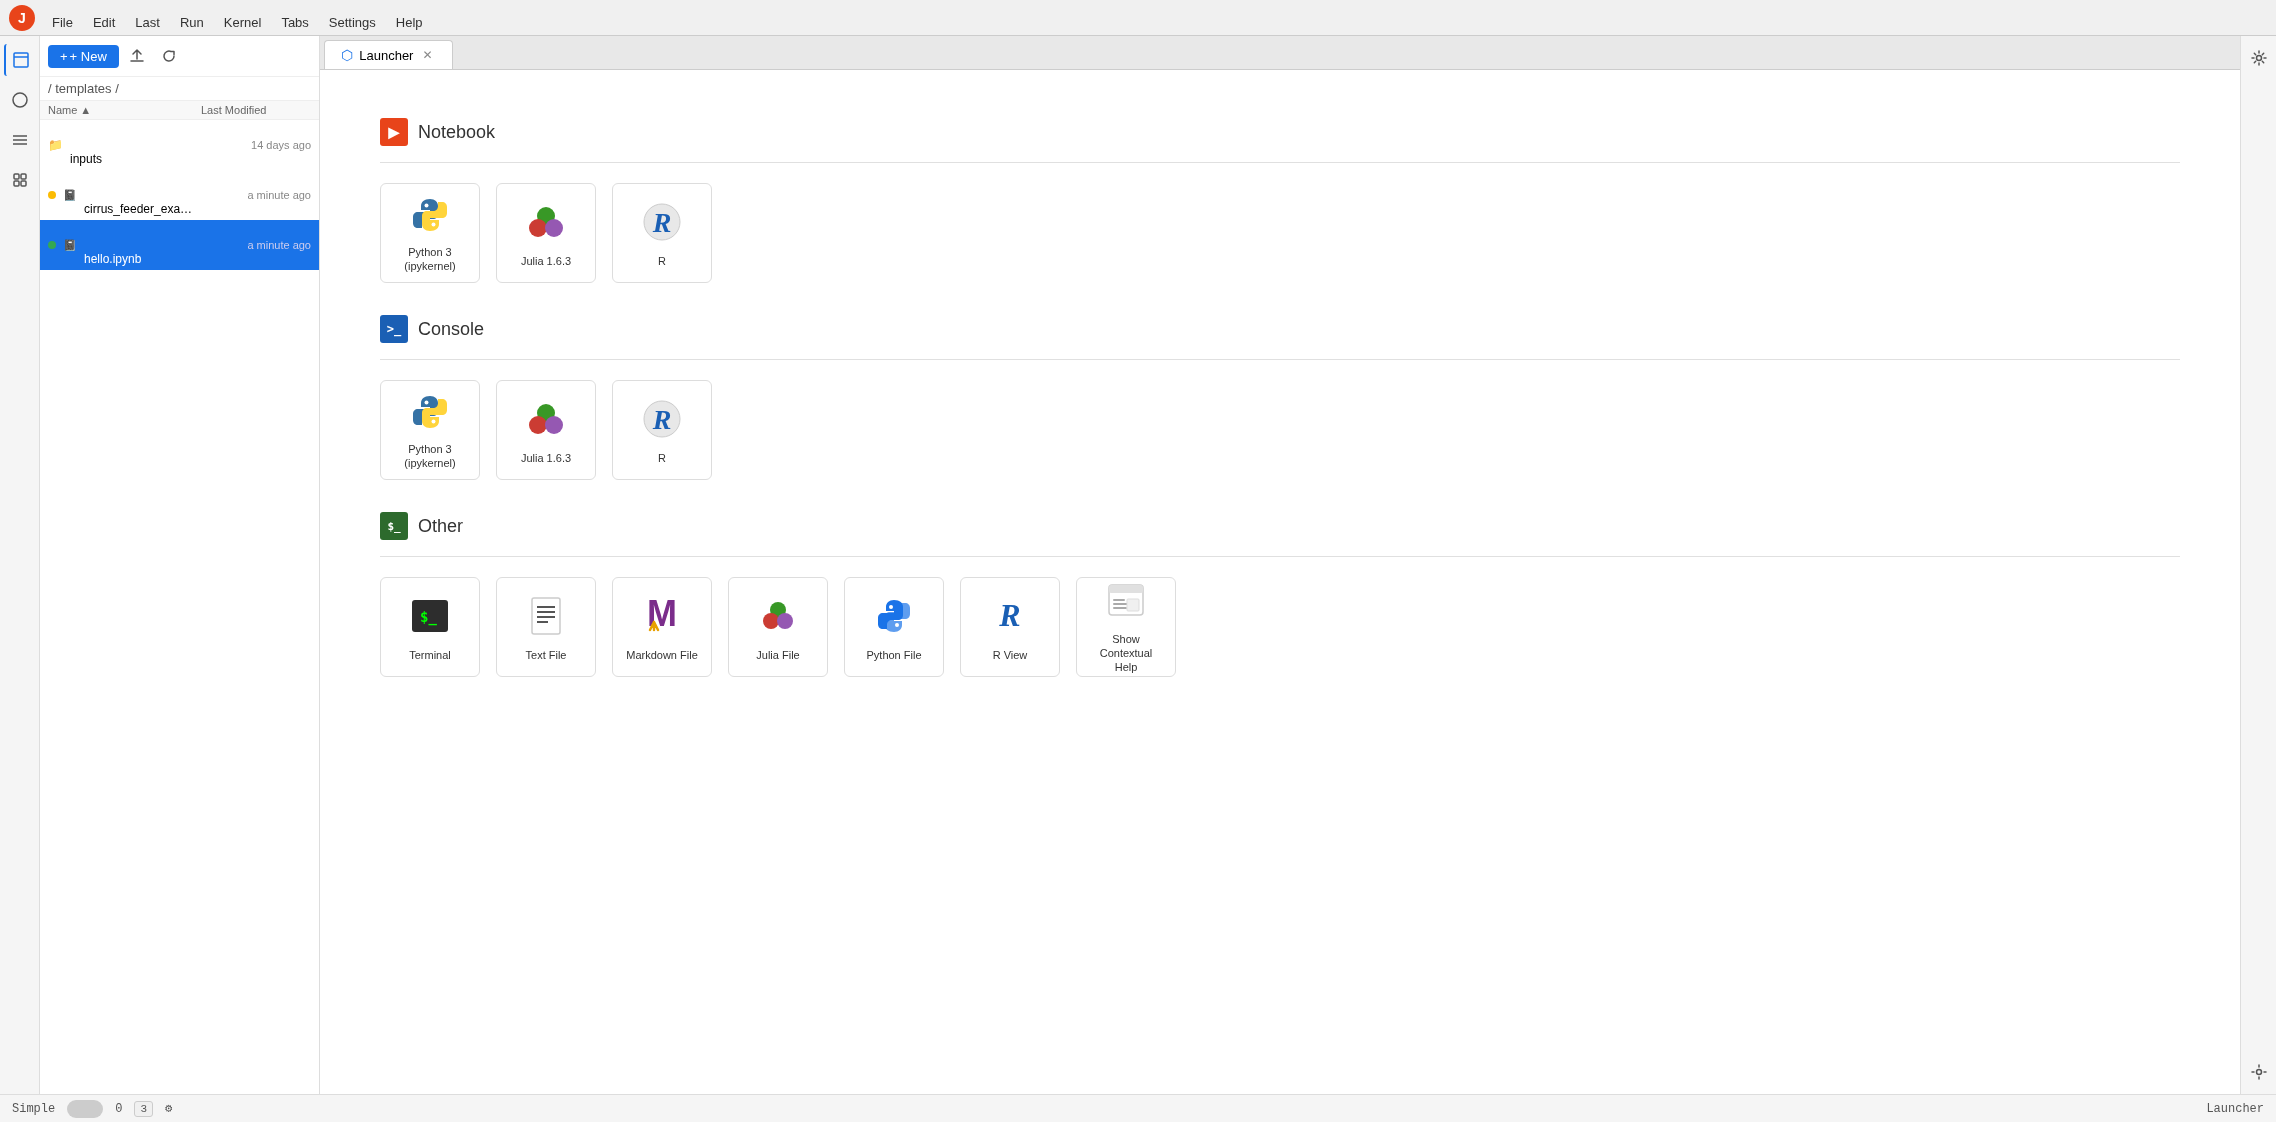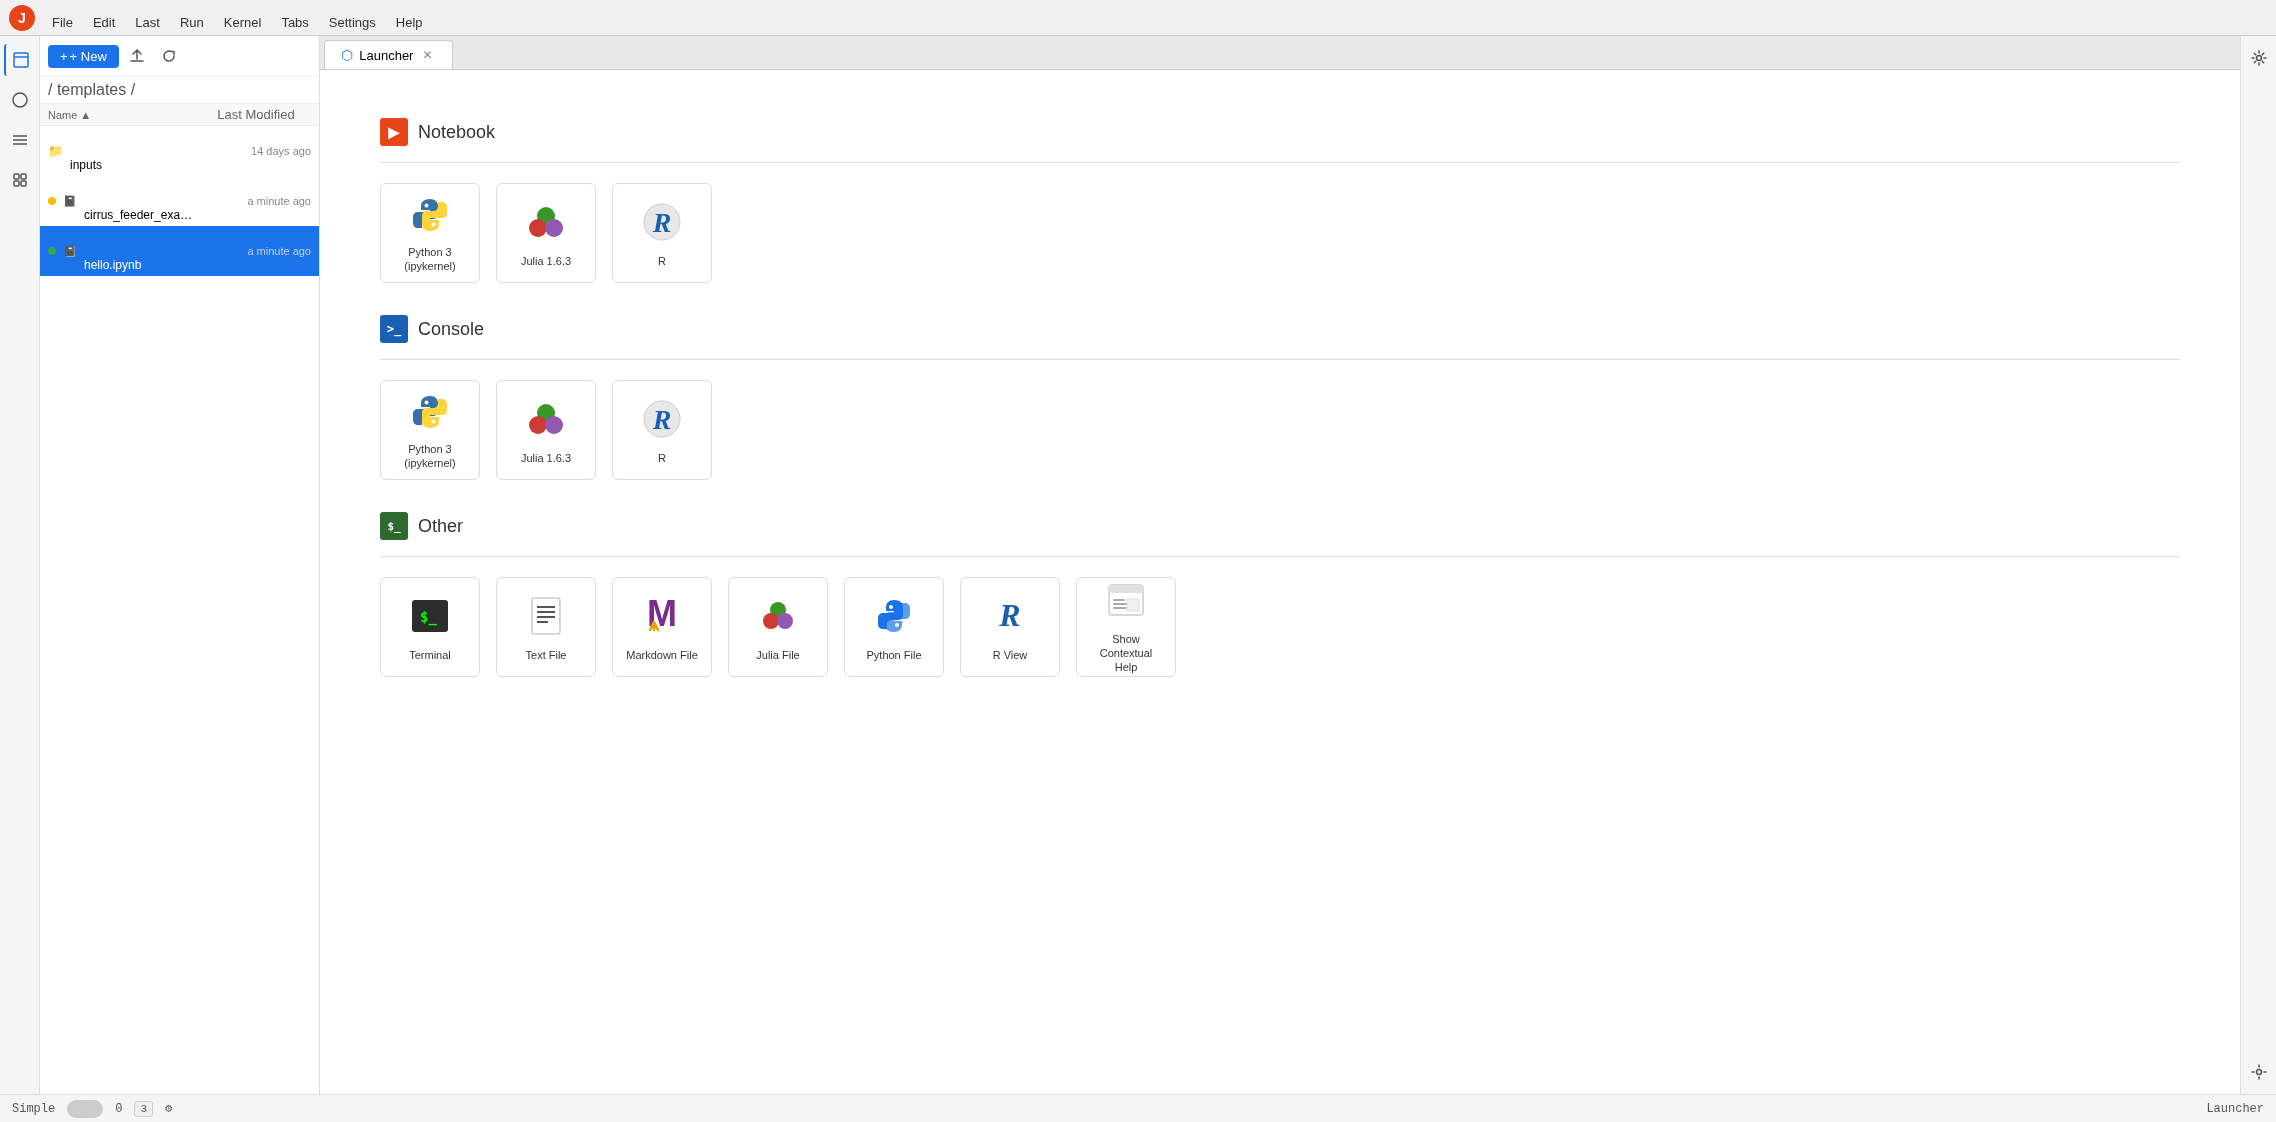--- a/index.html
+++ b/index.html
@@ -22,25 +22,25 @@
     .file-panel { width: 280px; background: #fff; border-right: 1px solid #ddd; display: flex; flex-direction: column; flex-shrink: 0; }
     .file-panel-toolbar { display: flex; align-items: center; padding: 6px 8px; gap: 4px; border-bottom: 1px solid #eee; }
     .new-btn { background: #1a73e8; color: white; border: none; border-radius: 4px; padding: 4px 12px; cursor: pointer; font-size: 13px; display: flex; align-items: center; gap: 4px; font-weight: 500; }
     .toolbar-icon-btn { width: 28px; height: 28px; display: flex; align-items: center; justify-content: center; border: none; background: transparent; cursor: pointer; border-radius: 3px; color: #555; font-size: 14px; }
 
     .search-bar { padding: 6px 8px; border-bottom: 1px solid #eee; }
     .search-input { width: 100%; padding: 4px 28px 4px 8px; border: 1px solid #ddd; border-radius: 4px; font-size: 12px; background: #fafafa; }
     .search-wrapper { position: relative; }
     .search-icon-pos { position: absolute; right: 6px; top: 50%; transform: translateY(-50%); color: #888; font-size: 12px; }
 
-    .breadcrumb { padding: 4px 8px; font-size: 16px; color: #555; border-bottom: 1px solid #eee; display: flex; align-items: center; gap: 2px; }
+    .breadcrumb { padding: 4px 8px; font-size: 13px; color: #555; border-bottom: 1px solid #eee; display: flex; align-items: center; gap: 2px; }
 
     .file-list-header { display: flex; padding: 3px 8px; background: #f8f8f8; border-bottom: 1px solid #eee; font-size: 11px; color: #666; cursor: pointer; }
     .col-name { flex: 1; display: flex; align-items: center; gap: 3px; }
-    .col-modified { width: 110px; text-align: center; font-size: 13px; }
+    .col-modified { width: 110px; text-align: left; font-size: 11px; }
 
     .file-list { flex: 1; overflow-y: auto; }
     .file-item { display: flex; align-items: center; padding: 4px 8px; cursor: pointer; font-size: 12px; gap: 6px; }
     .file-item.selected { background: #1a73e8; color: white; }
     .file-item .file-icon { width: 16px; height: 16px; flex-shrink: 0; display: flex; align-items: center; justify-content: center; font-size: 12px; }
     .file-item .file-name { flex: 1; white-space: nowrap; overflow: hidden; text-overflow: ellipsis; margin-top: 28px; }
     .file-item .file-modified { width: 110px; text-align: right; font-size: 11px; color: #888; flex-shrink: 0; }
     .file-item.selected .file-modified { color: #cce; }
     .folder-icon { color: #e8a000; }
     .dot-indicator { width: 8px; height: 8px; border-radius: 50%; flex-shrink: 0; }

